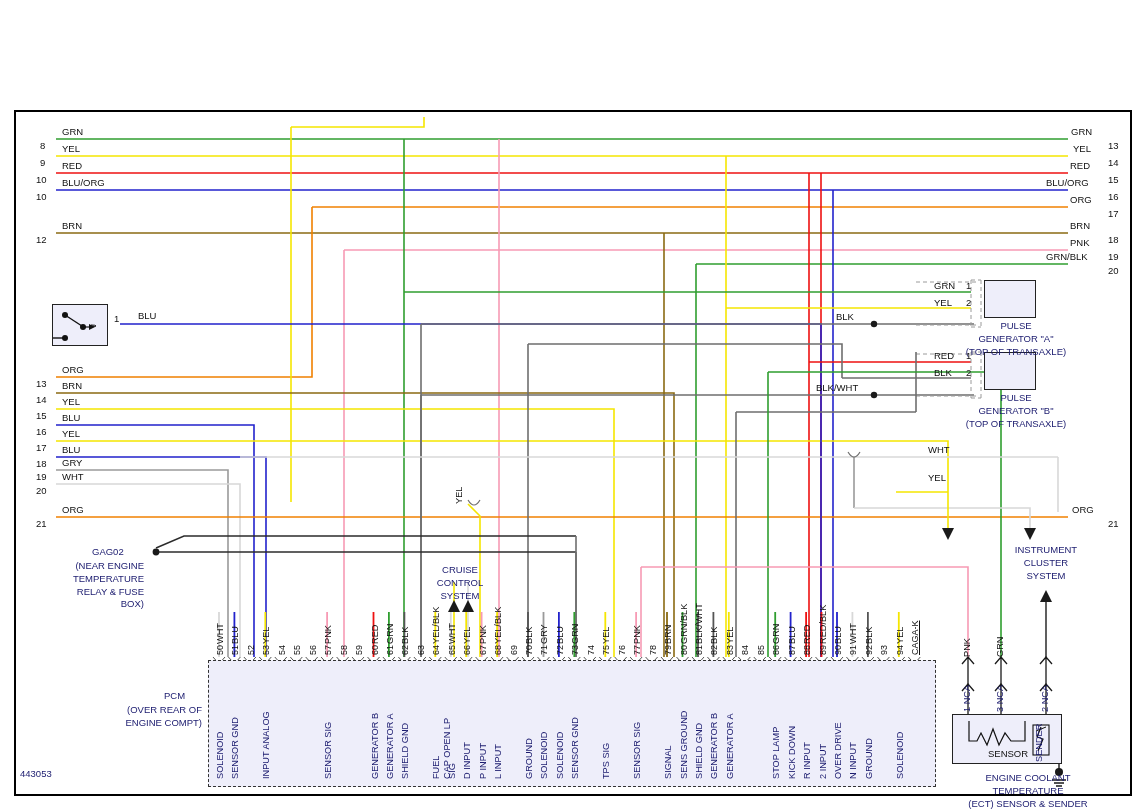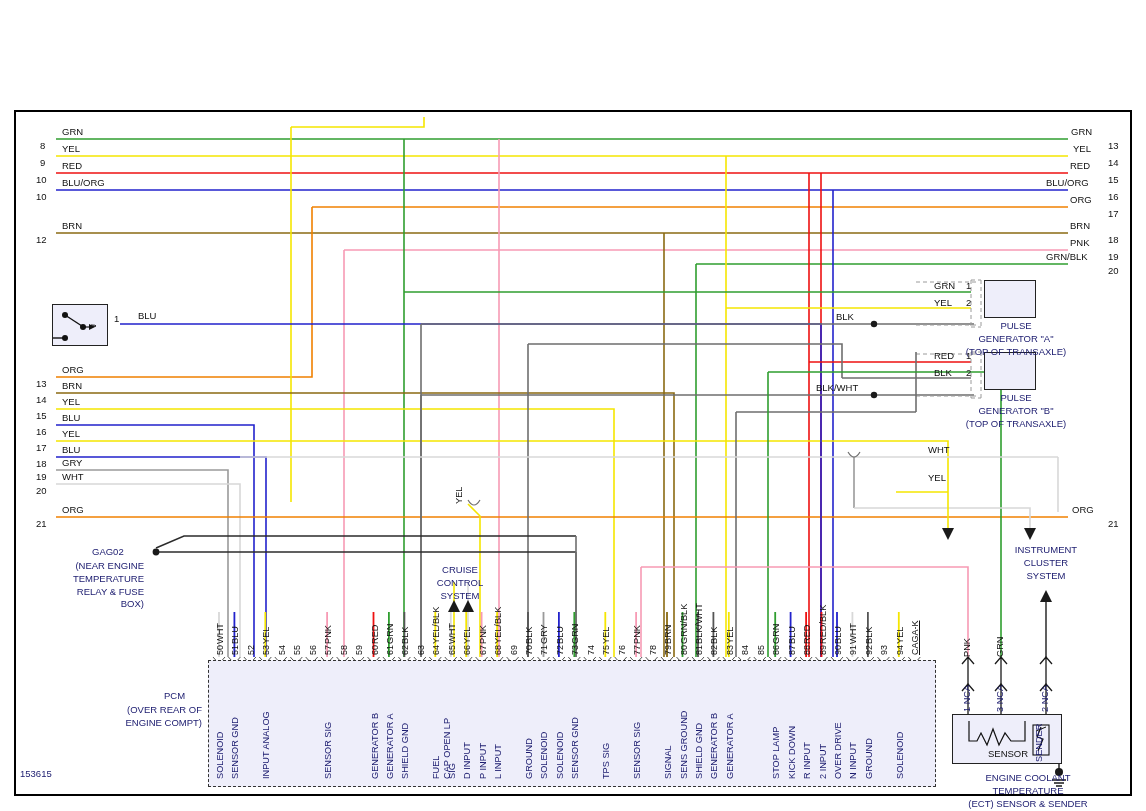--- a/index.html
+++ b/index.html
@@ -551,14 +551,14 @@
           <span class="vertb" style="left: 863.35px; top: 543px; font-size: 9px;">93</span>
           <span class="vertb" style="left: 878.8px; top: 532px;">YEL</span>
           <span class="vertb" style="left: 878.8px; top: 543px; font-size: 9px;">94</span>
           <span class="vert" style="left: 878.8px; top: 667px;">SOLENOID</span>
           <span class="vertb" style="left: 894.25px; top: 543px; font-size: 9px; text-decoration: underline;">CAGA-K</span>
         </div>
 
     </div>
   </div>
 
-  <div id="figno">153615</div>
+  <div id="figno">443053</div>
 </div>
 
 </body></html>

